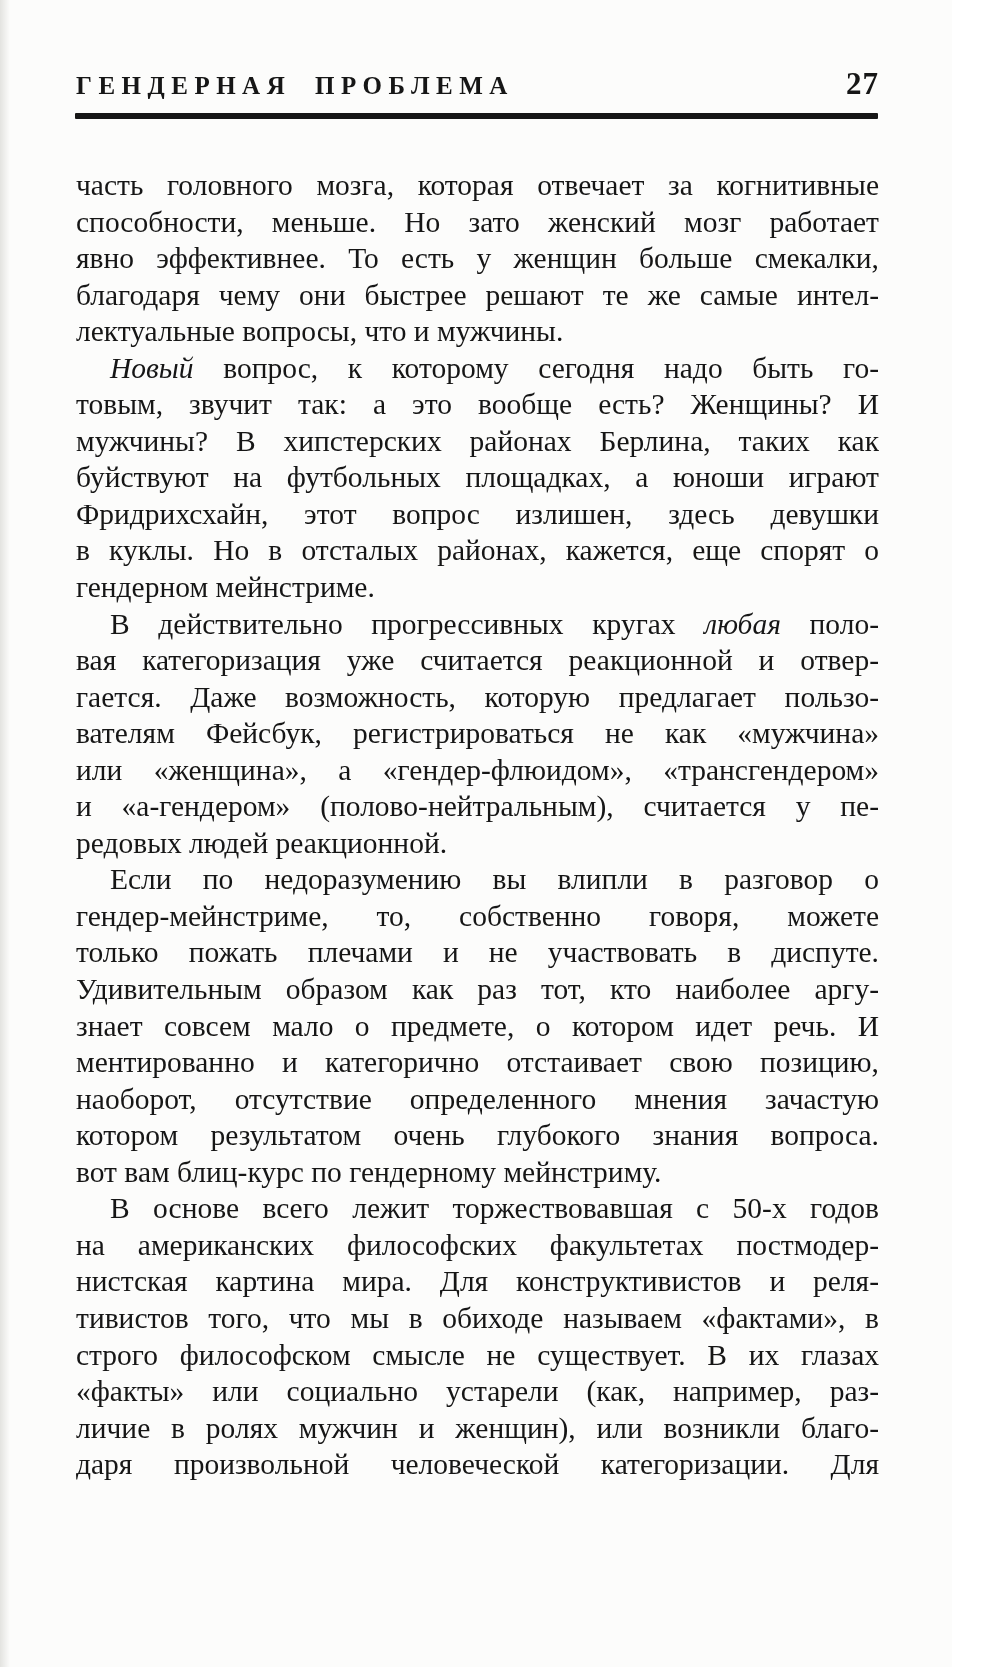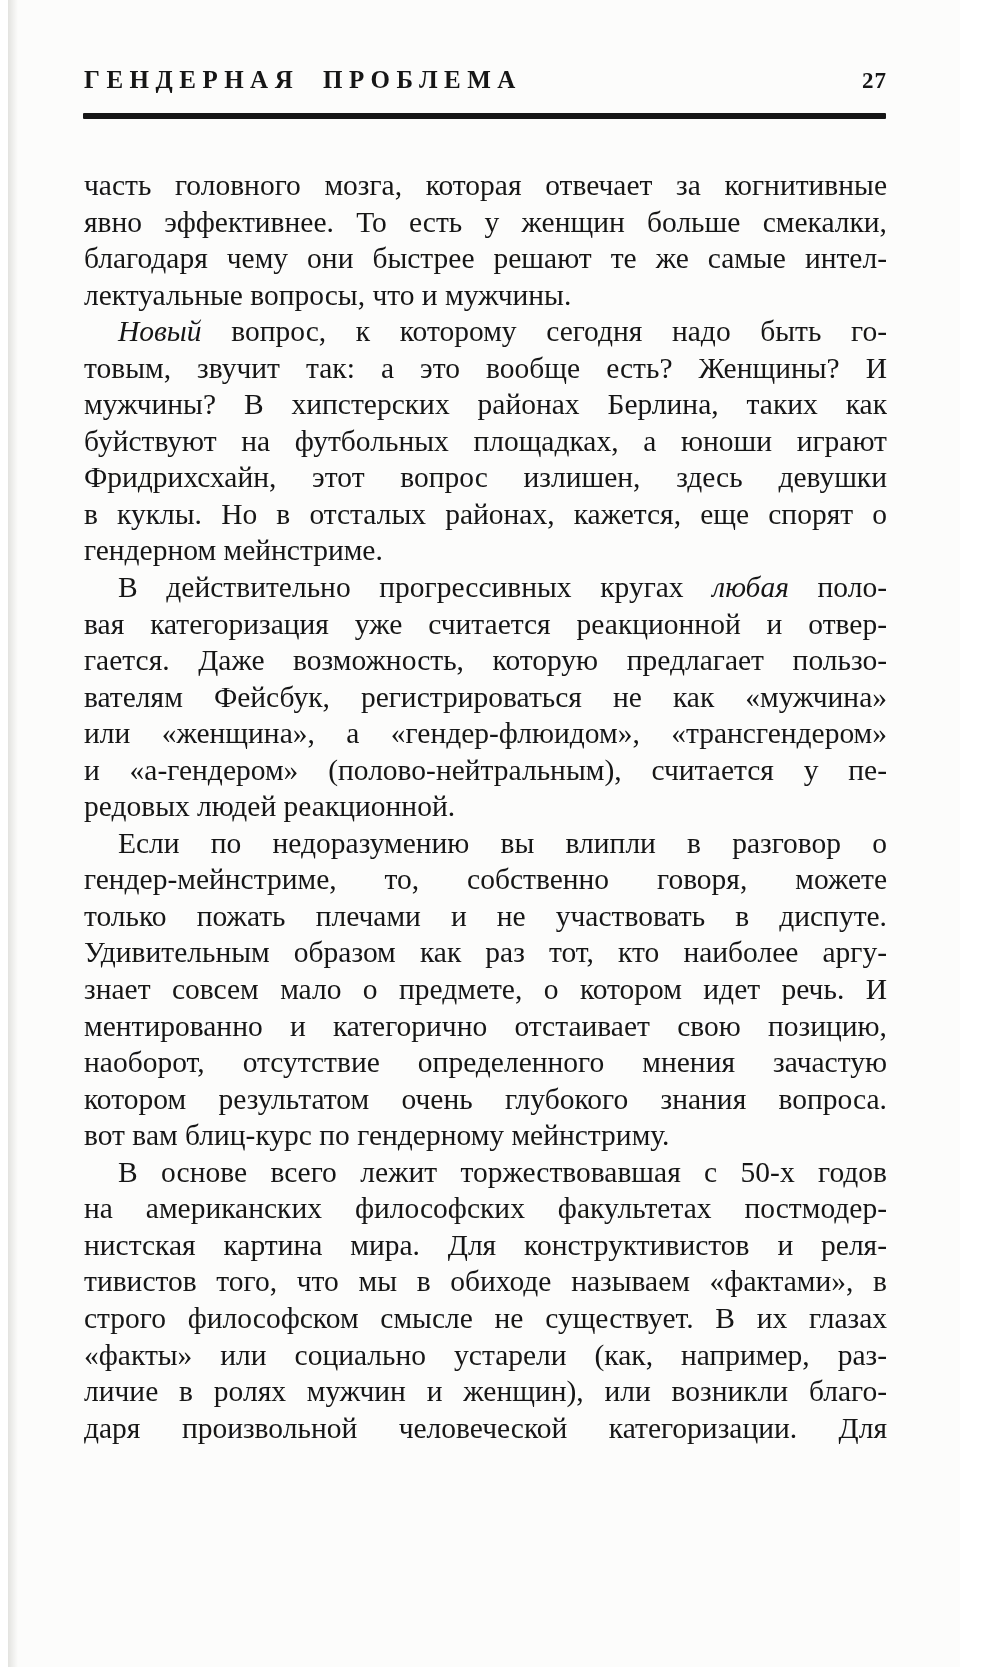--- a/index.html
+++ b/index.html
@@ -9,33 +9,32 @@
   }
   html,body{margin:0;padding:0;background:#ffffff;}
   .page{
     position:relative;
     width:952px;height:1667px;
     background:var(--paper);
     background-image:linear-gradient(to right,#e3e3e0 0px,rgba(252,252,251,0) 10px);
     overflow:hidden;
     font-family:"Liberation Serif","DejaVu Serif",serif;
     color:var(--ink);
-    margin-left:8px;
   }
   .header{
     position:absolute;left:76px;top:66px;width:803px;
     display:flex;justify-content:space-between;align-items:baseline;
   }
   .header-title{
     font-weight:bold;font-size:25px;
     letter-spacing:6.5px;word-spacing:11px;
     white-space:nowrap;
   }
   .header-pageno{
-    font-weight:bold;font-size:23px;letter-spacing:1px;
+    font-weight:bold;font-size:31px;letter-spacing:1px;
   }
   .header-rule{
     position:absolute;left:75px;top:113px;width:803px;height:6px;
     background:var(--ink);border-radius:1px;
   }
   .page-body{
     position:absolute;left:76px;top:167px;width:803px;
     font-size:29.5px;font-weight:normal;line-height:var(--lh);
   }
   .para{margin:0;padding:0;}
@@ -55,20 +54,21 @@
 
 <div class="page">
   <div class="header">
     <span class="header-title">ГЕНДЕРНАЯ ПРОБЛЕМА</span>
     <span class="header-pageno">27</span>
   </div>
   <div class="header-rule"></div>
   <div class="page-body">
       <div class="para">
         <div class="line"><span>часть головного мозга, которая отвечает за когнитивные</span></div>
+        <div class="line"><span>способности, меньше. Но зато женский мозг работает</span></div>
         <div class="line"><span>явно эффективнее. То есть у женщин больше смекалки,</span></div>
         <div class="line"><span>благодаря чему они быстрее решают те же самые интел-</span></div>
         <div class="line endline"><span>лектуальные вопросы, что и мужчины.</span></div>
       </div>
       <div class="para">
         <div class="line indent"><span class="it">Новый</span><span> вопрос, к которому сегодня надо быть го-</span></div>
         <div class="line"><span>товым, звучит так: а это вообще есть? Женщины? И</span></div>
         <div class="line"><span>мужчины? В хипстерских районах Берлина, таких как</span></div>
         <div class="line"><span>буйствуют на футбольных площадках, а юноши играют</span></div>
         <div class="line"><span>Фридрихсхайн, этот вопрос излишен, здесь девушки</span></div>

